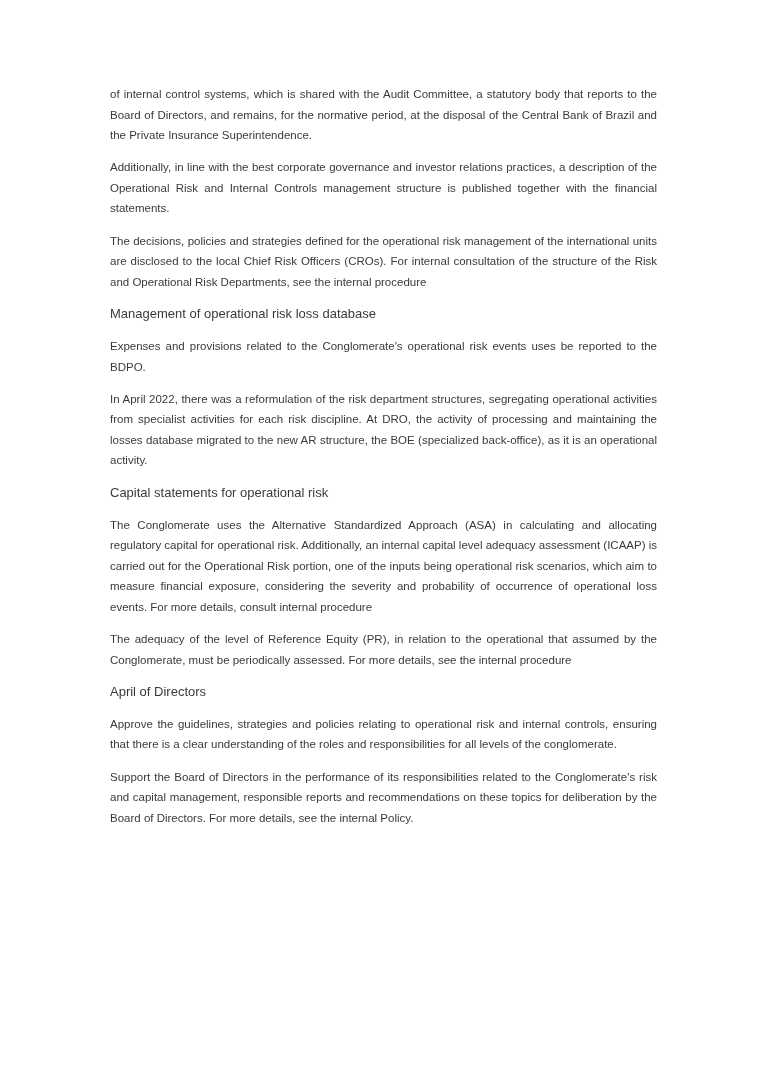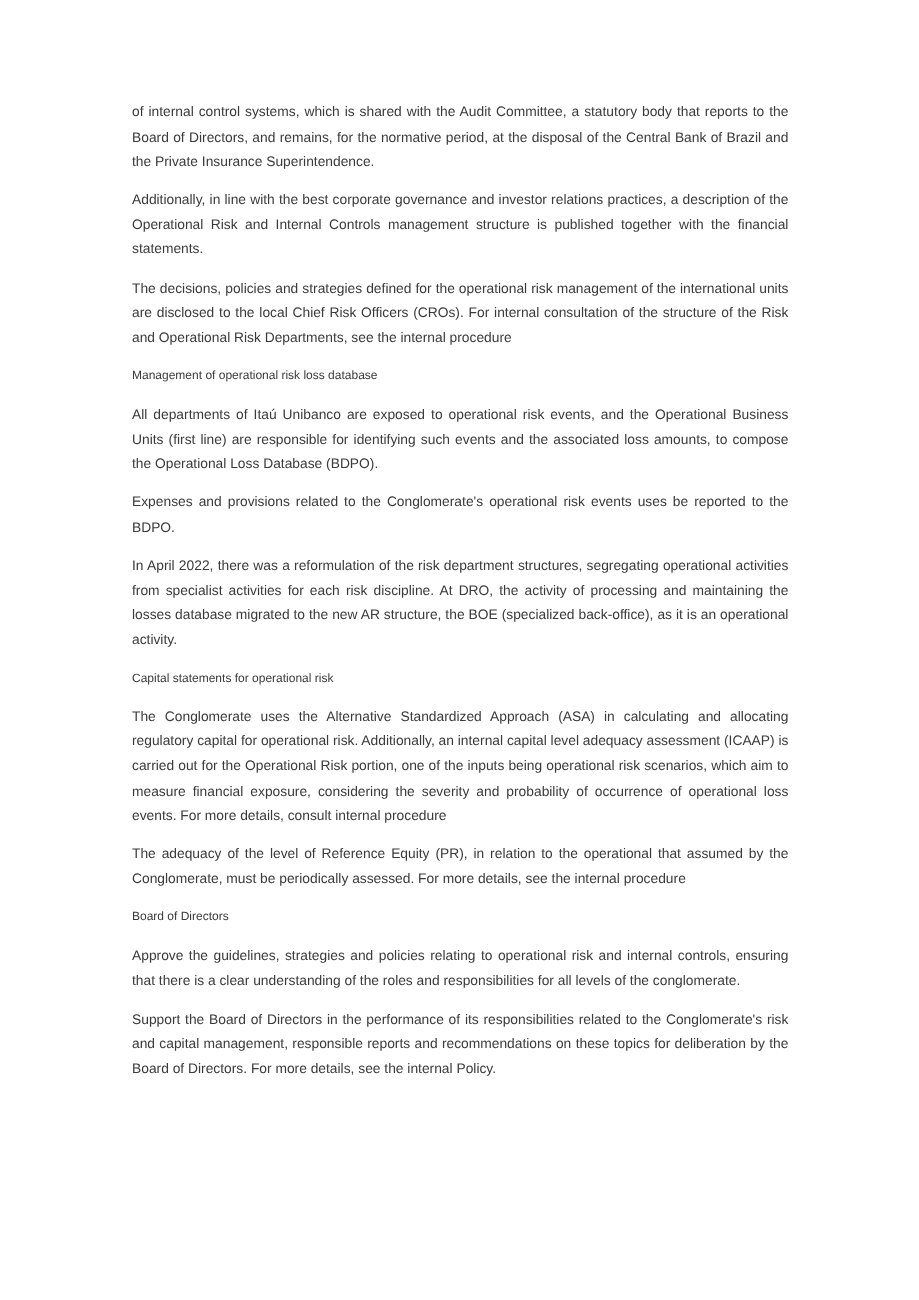--- a/index.html
+++ b/index.html
@@ -23,21 +23,21 @@
   .para {
     margin: 0 0 11.5px 0;
   }
   .justify {
     text-align: justify;
     text-justify: inter-word;
   }
   .sub-heading {
     margin: 0 0 11.5px 0;
     font-weight: normal;
-    font-size: 10px;
+    font-size: 13px;
   }
   .main-heading {
     margin: 44px 0 11.5px 0;
     font-weight: bold;
     font-size: 11.5px;
     letter-spacing: 0.2px;
     color: #2e2e2e;
   }
 </style>
 </head>
@@ -46,33 +46,32 @@
 <div class="page">
 
   <p class="para justify">of internal control systems, which is shared with the Audit Committee, a statutory body that reports to the Board of Directors, and remains, for the normative period, at the disposal of the Central Bank of Brazil and the Private Insurance Superintendence.</p>
 
   <p class="para justify">Additionally, in line with the best corporate governance and investor relations practices, a description of the Operational Risk and Internal Controls management structure is published together with the financial statements.</p>
 
   <p class="para justify">The decisions, policies and strategies defined for the operational risk management of the international units are disclosed to the local Chief Risk Officers (CROs). For internal consultation of the structure of the Risk and Operational Risk Departments, see the internal procedure</p>
 
   <p class="sub-heading">Management of operational risk loss database</p>
 
-  <p class="para justify">All departments of Itaú Unibanco are exposed to operational risk events, and the Operational Business Units (first line) are responsible for identifying such events and the associated loss amounts, to compose the Operational Loss Database (BDPO).</p>
 
   <p class="para justify">Expenses and provisions related to the Conglomerate's operational risk events uses be reported to the BDPO.</p>
 
   <p class="para justify">In April 2022, there was a reformulation of the risk department structures, segregating operational activities from specialist activities for each risk discipline. At DRO, the activity of processing and maintaining the losses database migrated to the new AR structure, the BOE (specialized back-office), as it is an operational activity.</p>
 
   <p class="sub-heading">Capital statements for operational risk</p>
 
   <p class="para justify">The Conglomerate uses the Alternative Standardized Approach (ASA) in calculating and allocating regulatory capital for operational risk. Additionally, an internal capital level adequacy assessment (ICAAP) is carried out for the Operational Risk portion, one of the inputs being operational risk scenarios, which aim to measure financial exposure, considering the severity and probability of occurrence of operational loss events. For more details, consult internal procedure</p>
 
   <p class="para justify">The adequacy of the level of Reference Equity (PR), in relation to the operational that assumed by the Conglomerate, must be periodically assessed. For more details, see the internal procedure</p>
 
 
-  <p class="sub-heading">Board of Directors</p>
+  <p class="sub-heading">April of Directors</p>
 
   <p class="para justify">Approve the guidelines, strategies and policies relating to operational risk and internal controls, ensuring that there is a clear understanding of the roles and responsibilities for all levels of the conglomerate.</p>
 
 
   <p class="para justify">Support the Board of Directors in the performance of its responsibilities related to the Conglomerate's risk and capital management, responsible reports and recommendations on these topics for deliberation by the Board of Directors. For more details, see the internal Policy.</p>
 
 </div>
 
 </body></html>

